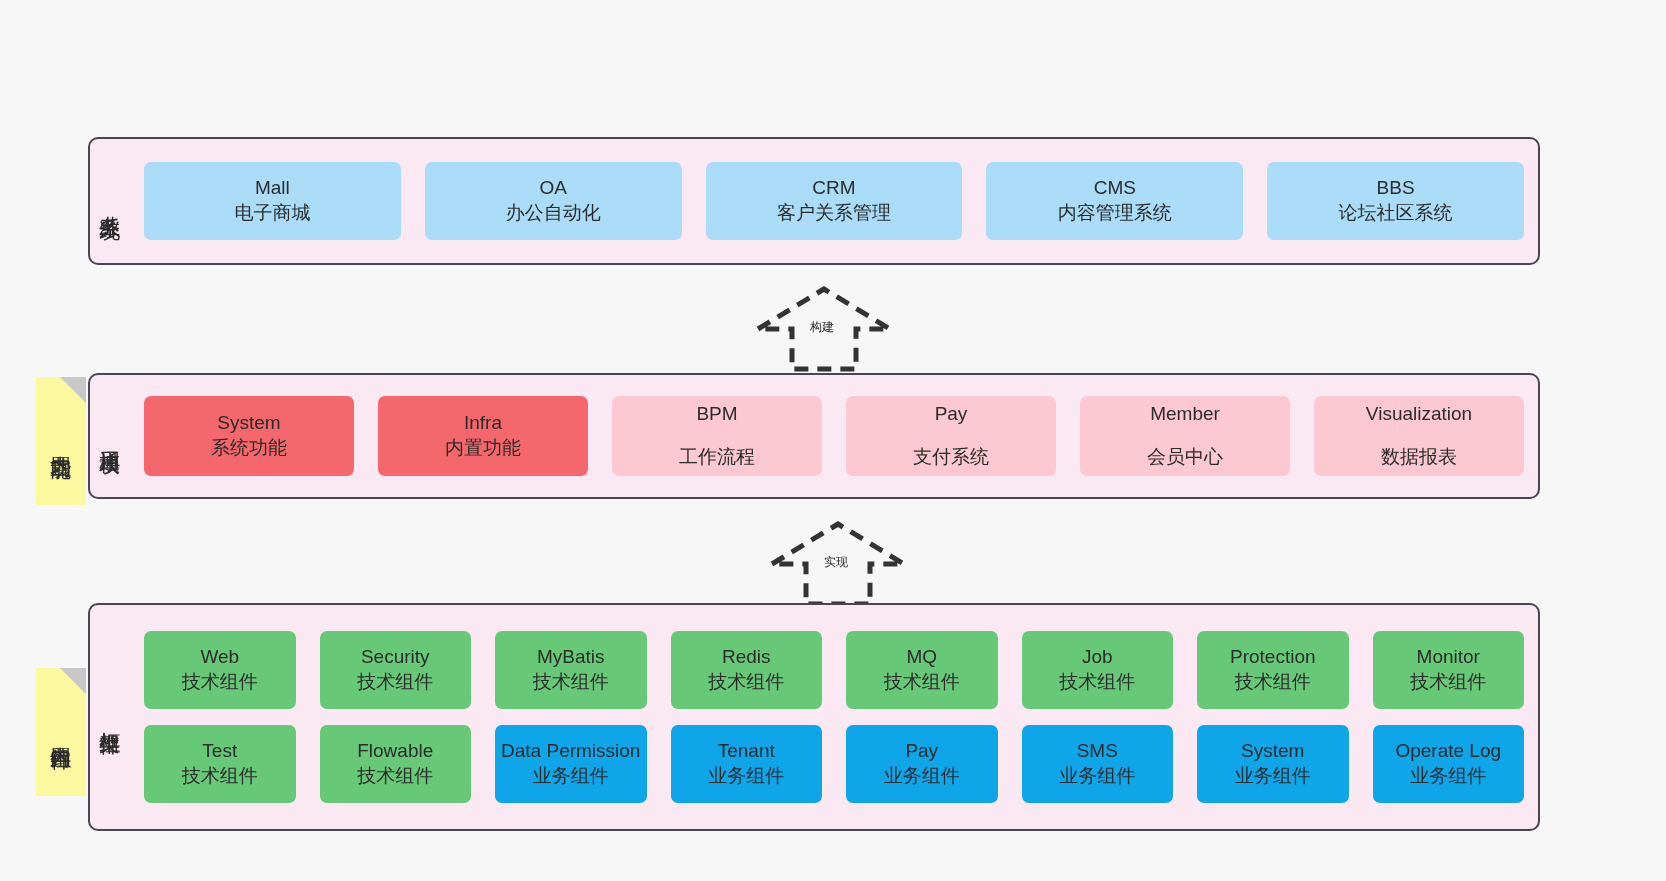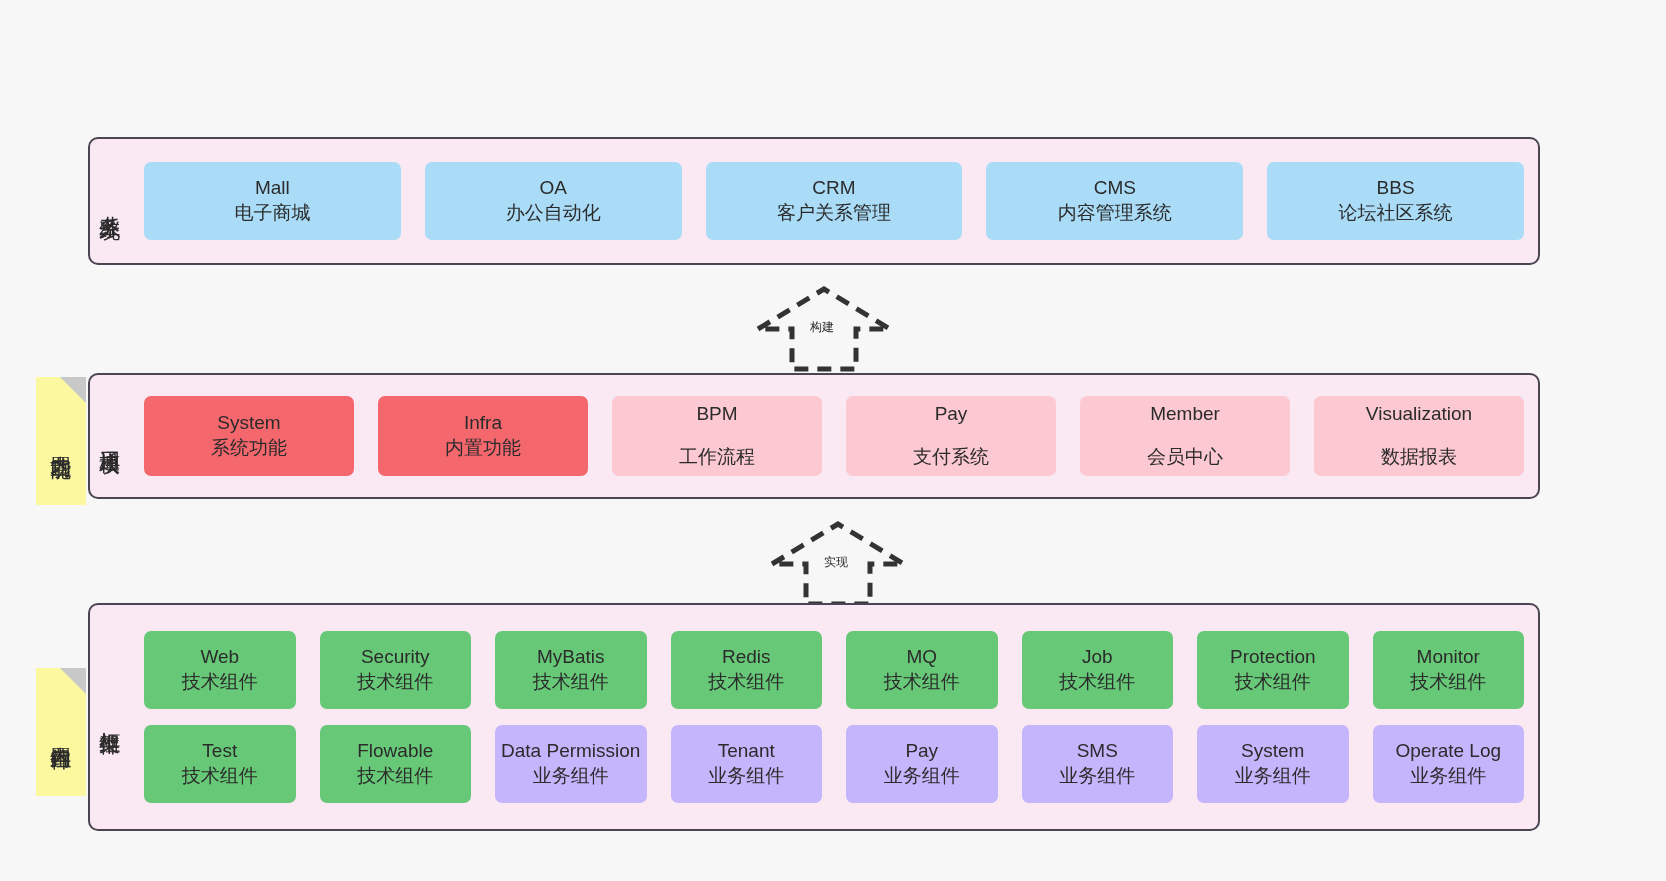--- a/index.html
+++ b/index.html
@@ -74,21 +74,21 @@
     color: #2b2b2b;
     padding: 6px 4px;
   }
   .node .ln { display: block; white-space: nowrap; }
   .node.wrap .ln { white-space: normal; }
 
   .blue      { background: #aadcf8; }
   .red       { background: #f4676d; }
   .pink      { background: #fcc8d2; justify-content: space-between; }
   .green     { background: #67c978; }
-  .lightgreen{ background: #c4b5fd; }
+  .lightgreen{ background: #0ea5e9; }
 
   
   .h-biz   { height: 78px; }
   .h-mod   { height: 80px; }
   .h-frame { height: 78px; }
 
   
   .note {
     position: absolute;
     box-sizing: border-box;

